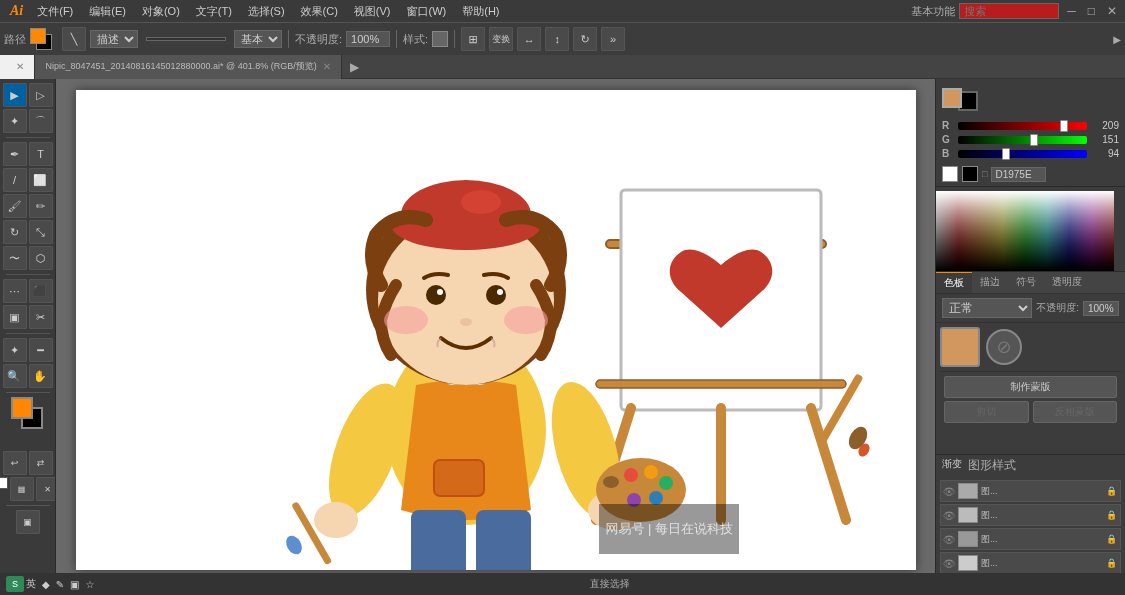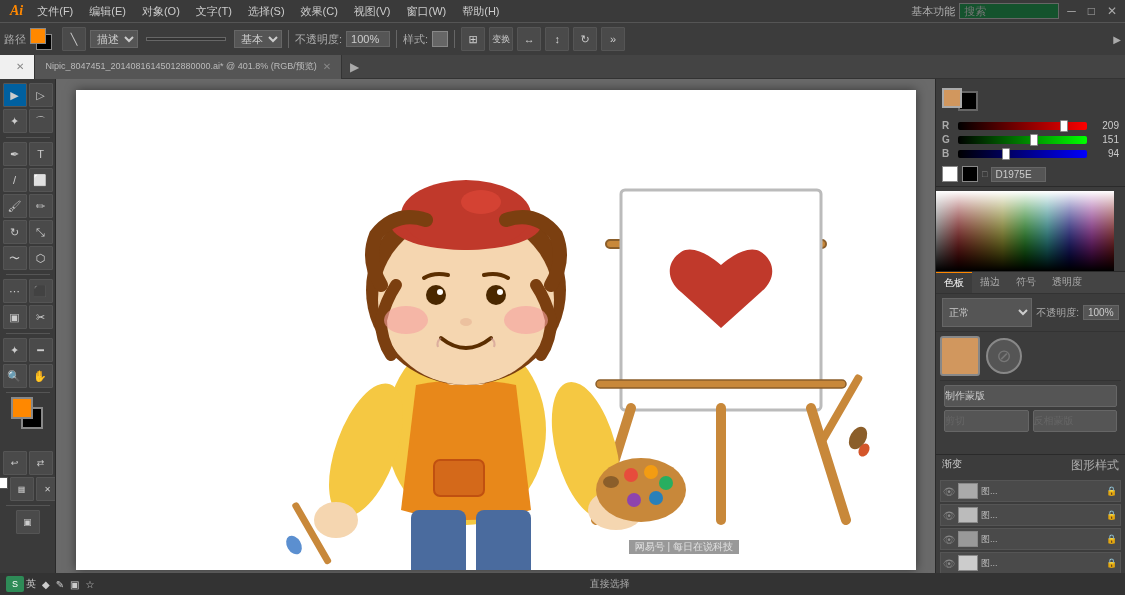--- a/index.html
+++ b/index.html
@@ -5,21 +5,21 @@
     * { margin: 0; padding: 0; box-sizing: border-box; }
     body { width: 1125px; height: 595px; overflow: hidden; background: #444; font-family: 'SimSun', 'Microsoft YaHei', sans-serif; font-size: 12px; color: #ddd; }
 
     
     #menu-bar {
       display: flex; align-items: center; background: #3a3a3a; height: 22px; padding: 0 4px; gap: 0;
     }
     #ai-logo { color: #f80; font-size: 14px; font-weight: bold; font-style: italic; padding: 0 6px; font-family: serif; }
     .menu-item { padding: 2px 8px; color: #ccc; font-size: 11px; cursor: pointer; white-space: nowrap; }
     #basic-func { margin-left: auto; display: flex; align-items: center; gap: 4px; }
-    #search-box { background: #14532d; border: 1px solid #666; color: #ccc; padding: 1px 4px; font-size: 11px; width: 100px; }
+    #search-box { background: #b91c1c; border: 1px solid #666; color: #ccc; padding: 1px 4px; font-size: 11px; width: 100px; }
 
     
     #toolbar2 {
       display: flex; align-items: center; background: #3c3c3c; height: 26px; padding: 16px 4px; gap: 4px; border-top: 1px solid #555;
     }
     .tb2-select { background: #555; border: 1px solid #666; color: #ccc; font-size: 11px; padding: 1px 2px; }
     .tb2-input { background: #555; border: 1px solid #666; color: #ccc; font-size: 11px; padding: 1px 4px; width: 60px; }
     .color-swatch { width: 16px; height: 16px; border: 1px solid #888; }
     .tb2-label { color: #aaa; font-size: 11px; }
     .tb2-sep { width: 1px; height: 18px; background: #666; margin: 0 2px; }
@@ -87,37 +87,37 @@
     #spectrum::after {
       content: '';
       position: absolute; top: 0; left: 0; right: 0; bottom: 0;
       background: linear-gradient(to bottom, transparent, black);
     }
     #right-tabs { display: flex; background: #444; border-bottom: 1px solid #333; }
     .right-tab { padding: 3px 8px; font-size: 10px; color: #aaa; cursor: pointer; }
     .right-tab.active { color: #fff; background: #3c3c3c; border-top: 1px solid #f80; }
 
     #opacity-row { display: flex; align-items: center; gap: 4px; padding: 4px 6px; border-bottom: 1px solid #333; }
-    #blend-mode { background: #555; border: 1px solid #666; color: #ccc; font-size: 10px; padding: 7px 2px; flex: 1; }
+    #blend-mode { background: #555; border: 1px solid #666; color: #ccc; font-size: 12px; padding: 1px 2px; flex: 1; }
     #opacity-label { font-size: 10px; color: #aaa; }
     #opacity-val { background: #555; border: 1px solid #666; color: #ccc; font-size: 10px; padding: 1px 4px; width: 36px; }
 
     #appearance-area { padding: 4px; flex: 1; overflow: hidden; }
 
     #layers-area { padding: 4px; overflow: hidden; }
     .layer-row { display: flex; align-items: center; gap: 3px; padding: 2px; background: #4a4a4a; margin-bottom: 2px; border: 1px solid #555; }
     .layer-eye { width: 12px; height: 12px; color: #888; font-size: 10px; display: flex; align-items: center; justify-content: center; cursor: pointer; }
     .layer-thumb { width: 20px; height: 16px; background: #ccc; border: 1px solid #888; }
     .layer-name { font-size: 9px; color: #bbb; flex: 1; }
 
     
     #right-actions { display: flex; flex-direction: column; gap: 4px; padding: 4px; border-top: 1px solid #333; }
-    .action-btn { background: #555; border: 1px solid #666; color: #ccc; font-size: 10px; padding: 3px 0; cursor: pointer; text-align: left; border-radius: 2px; }
+    .action-btn { background: #555; border: 1px solid #666; color: #ccc; font-size: 10px; padding: 3px 0; cursor: pointer; text-align: center; border-radius: 2px; }
     .action-btn.disabled { color: #666; cursor: default; }
-    #watermark { position: absolute; bottom: 26px; right: 196px; font-size: 10px; color: rgba(255,255,255,0.7); background: rgba(0,0,0,0.4); padding: 0 6px; pointer-events: none; }
+    #watermark { position: absolute; bottom: 26px; right: 196px; font-size: 13px; color: rgba(255,255,255,0.7); background: rgba(0,0,0,0.4); padding: 16px 6px; pointer-events: none; }
 
     
     #bottom-bar {
       position: absolute; bottom: 0; left: 0; right: 0; height: 22px; background: #333; display: flex; align-items: center; padding: 0 6px; gap: 6px; z-index: 10;
     }
     .bb-item { display: flex; align-items: center; gap: 2px; font-size: 10px; color: #ccc; }
     .bb-icon { width: 16px; height: 16px; display: flex; align-items: center; justify-content: center; font-size: 11px; }
     #bottom-bar-center { flex: 1; text-align: center; font-size: 10px; color: #aaa; }
 
     
@@ -434,21 +434,21 @@
 
       <div id="right-actions" style="display:flex;flex-direction:column;gap:3px;">
         <button class="action-btn">制作蒙版</button>
         <div style="display:flex;gap:4px;">
           <button class="action-btn disabled" style="flex:1;">剪切</button>
           <button class="action-btn disabled" style="flex:1;">反相蒙版</button>
         </div>
       </div>
     </div>
 
-    <div style="display:flex;gap:6px;padding:2px 6px;border-top:1px solid #2a2a2a;justify-content:space-between;">
+    <div style="display:flex;gap:6px;padding:2px 6px;border-top:1px solid #2a2a2a;">
       <span style="font-size:10px;color:#ccc;">渐变</span>
       <span style="font-size:12px;color:#aaa;">图形样式</span>
     </div>
 
     <div id="layers-area">
       <div class="layer-row">
         <span class="layer-eye">👁</span>
         <div class="layer-thumb" style="background:#aaa;"></div>
         <span class="layer-name">图...</span>
         <span style="font-size:9px;color:#888;">🔒</span>

